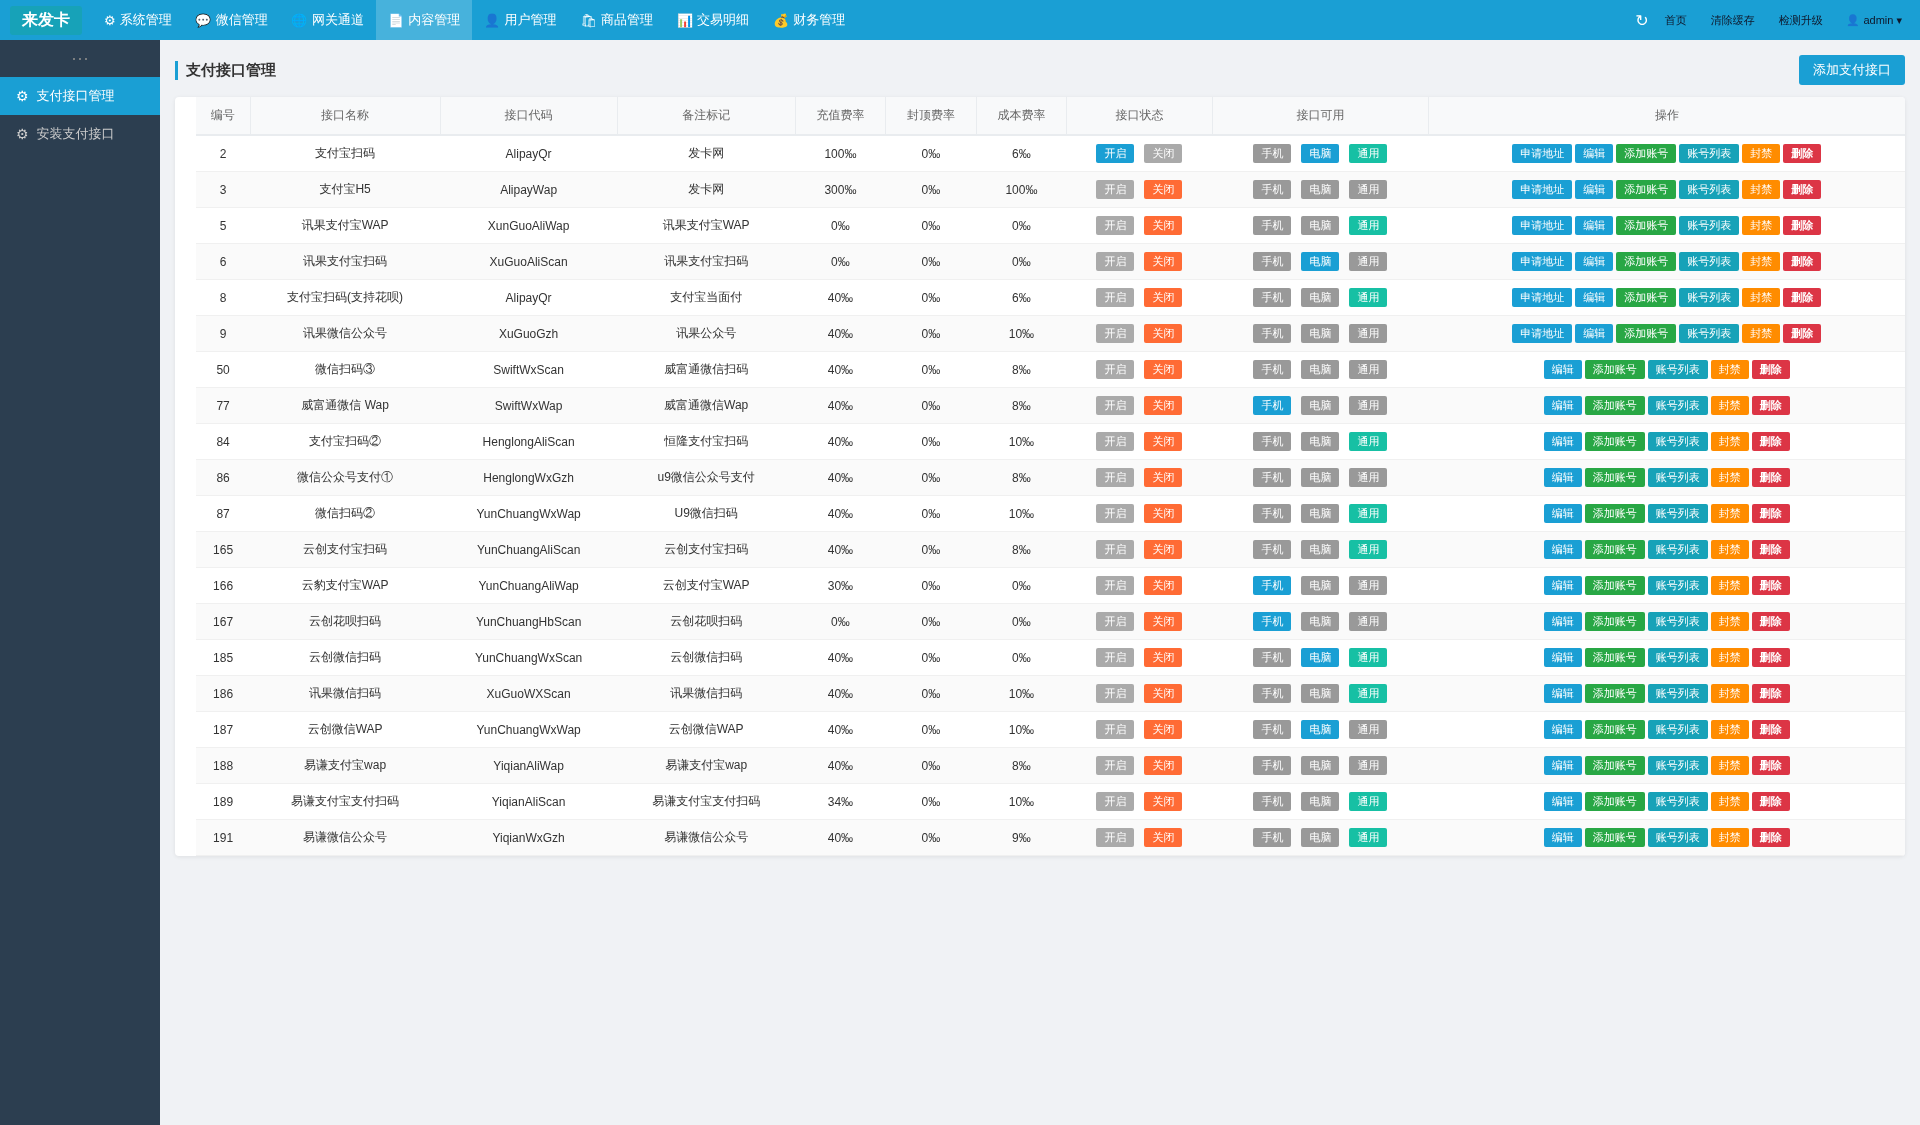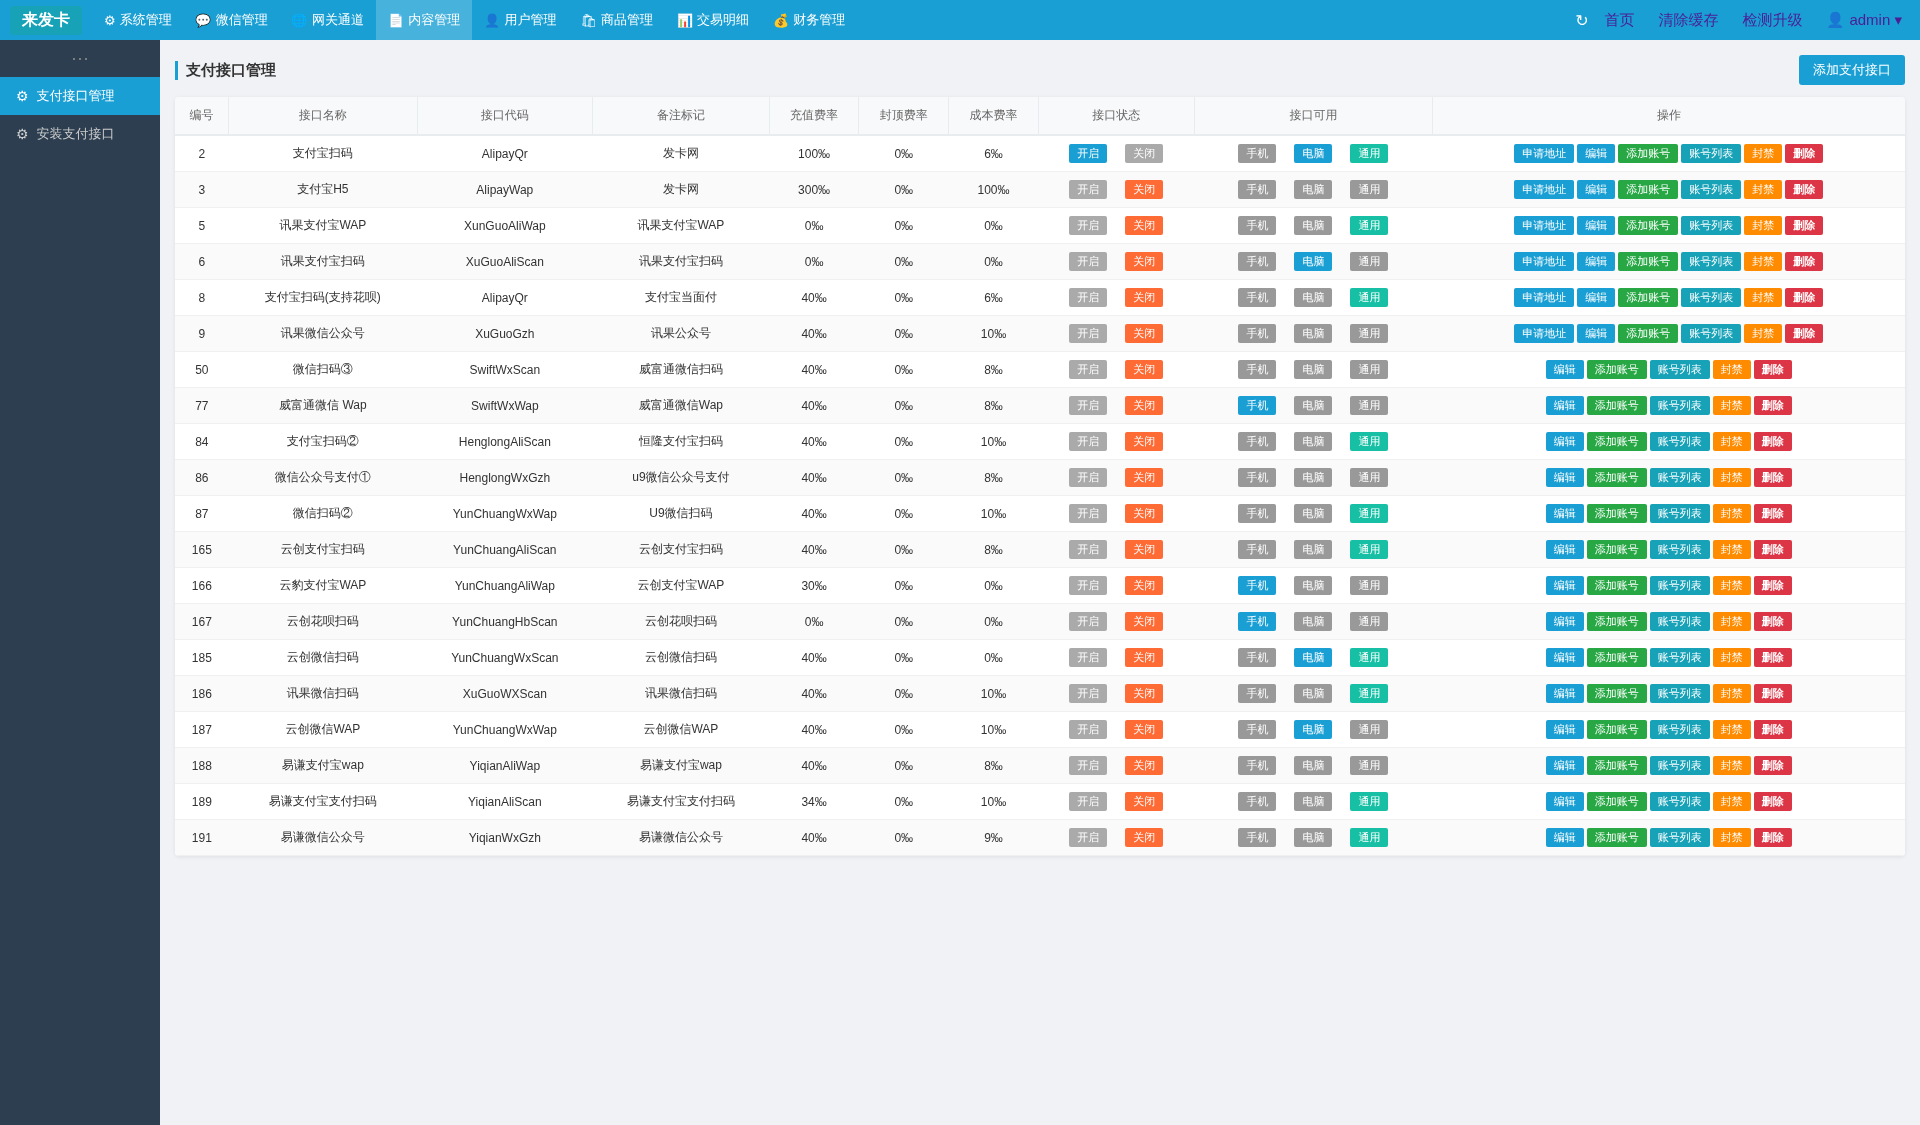--- a/index.html
+++ b/index.html
@@ -23,22 +23,22 @@
       display: flex; align-items: center; padding: 0 12px; height: 40px;
       cursor: pointer; font-size: 13px; white-space: nowrap;
       transition: background 0.2s;
     }
     .top-nav .nav-item.active { background: rgba(255,255,255,0.2); }
     .top-nav .nav-icon { margin-right: 4px; font-size: 13px; }
     .top-nav .right-actions {
       display: flex; align-items: center; gap: 8px; margin-left: auto;
     }
     .top-nav .right-btn {
-      background: none; border: none; color: #4c1d95; cursor: pointer;
-      font-size: 15px; padding: 4px 8px; white-space: nowrap;
+      background: none; border: none; color: #0f172a; cursor: pointer;
+      font-size: 11px; padding: 4px 8px; white-space: nowrap;
     }
     .refresh-icon { font-size: 16px; cursor: pointer; color: #fff; }
 
     
     .sidebar {
       position: fixed; top: 40px; left: 0; bottom: 0; width: 160px;
       background: #2c3e50; color: #ccc; overflow-y: auto; z-index: 90;
     }
     .sidebar-dots {
       text-align: center; padding: 8px 0; color: #888; font-size: 18px; cursor: pointer;
@@ -65,39 +65,40 @@
     }
     .add-btn {
       background: #1a9fd4; color: #fff; border: none;
       padding: 6px 14px; border-radius: 3px; cursor: pointer; font-size: 13px;
     }
 
     
     .table-container {
       background: #fff; border-radius: 4px; overflow: hidden;
       box-shadow: 0 1px 4px rgba(0,0,0,0.08);
+      padding-left: 21px;
     }
     table {
       width: 100%; border-collapse: collapse; font-size: 12px;
     }
     thead tr {
       background: #f8f9fa; border-bottom: 2px solid #e9ecef;
     }
     thead th {
       padding: 10px 6px; text-align: center; color: #666; font-weight: normal;
       border-right: 1px solid #e9ecef;
     }
     thead th:last-child { border-right: none; }
     tbody tr { border-bottom: 1px solid #f0f0f0; }
     tbody td {
       padding: 8px 6px; text-align: center; vertical-align: middle;
     }
 
     
-    .btn-group { display: flex; justify-content: center; gap: 18px; flex-wrap: wrap; }
+    .btn-group { display: flex; justify-content: center; gap: 10px; flex-wrap: wrap; }
     .btn-sm {
       padding: 2px 8px; border: none; border-radius: 2px; cursor: pointer;
       font-size: 11px; white-space: nowrap;
     }
     .btn-open { background: #28a745; color: #fff; }
     .btn-open.active-btn { background: #1a9fd4; }
     .btn-close { background: #6c757d; color: #fff; }
     .btn-close.active-btn { background: #ff6b35; }
 
     .btn-apply { background: #1a9fd4; color: #fff; }

